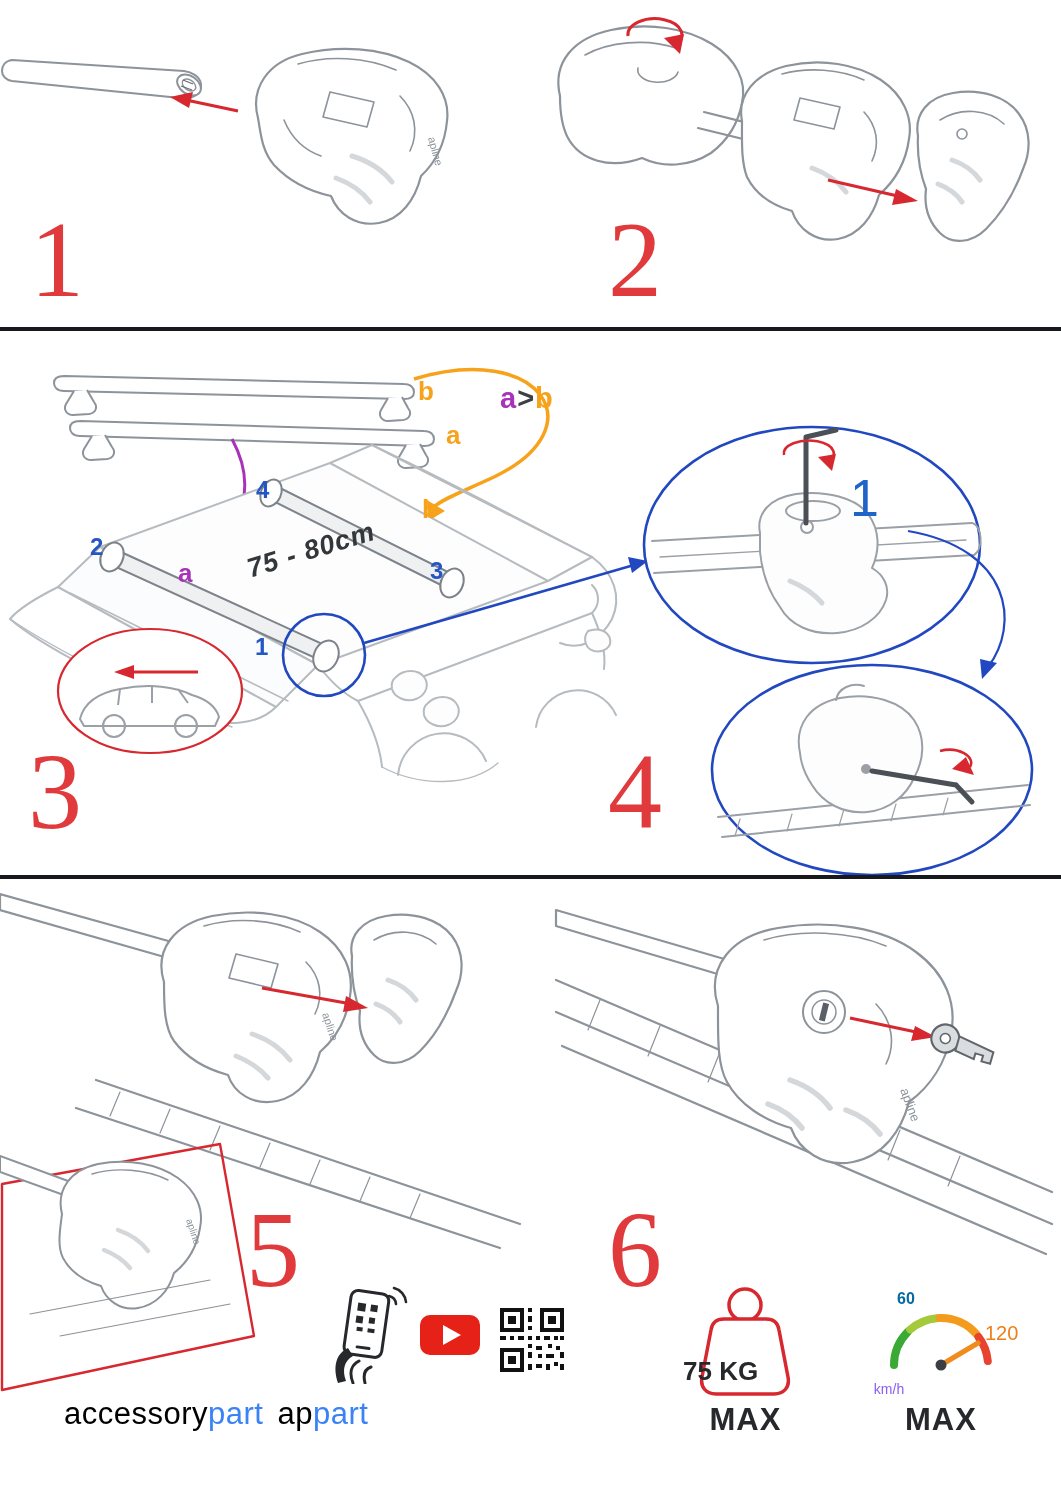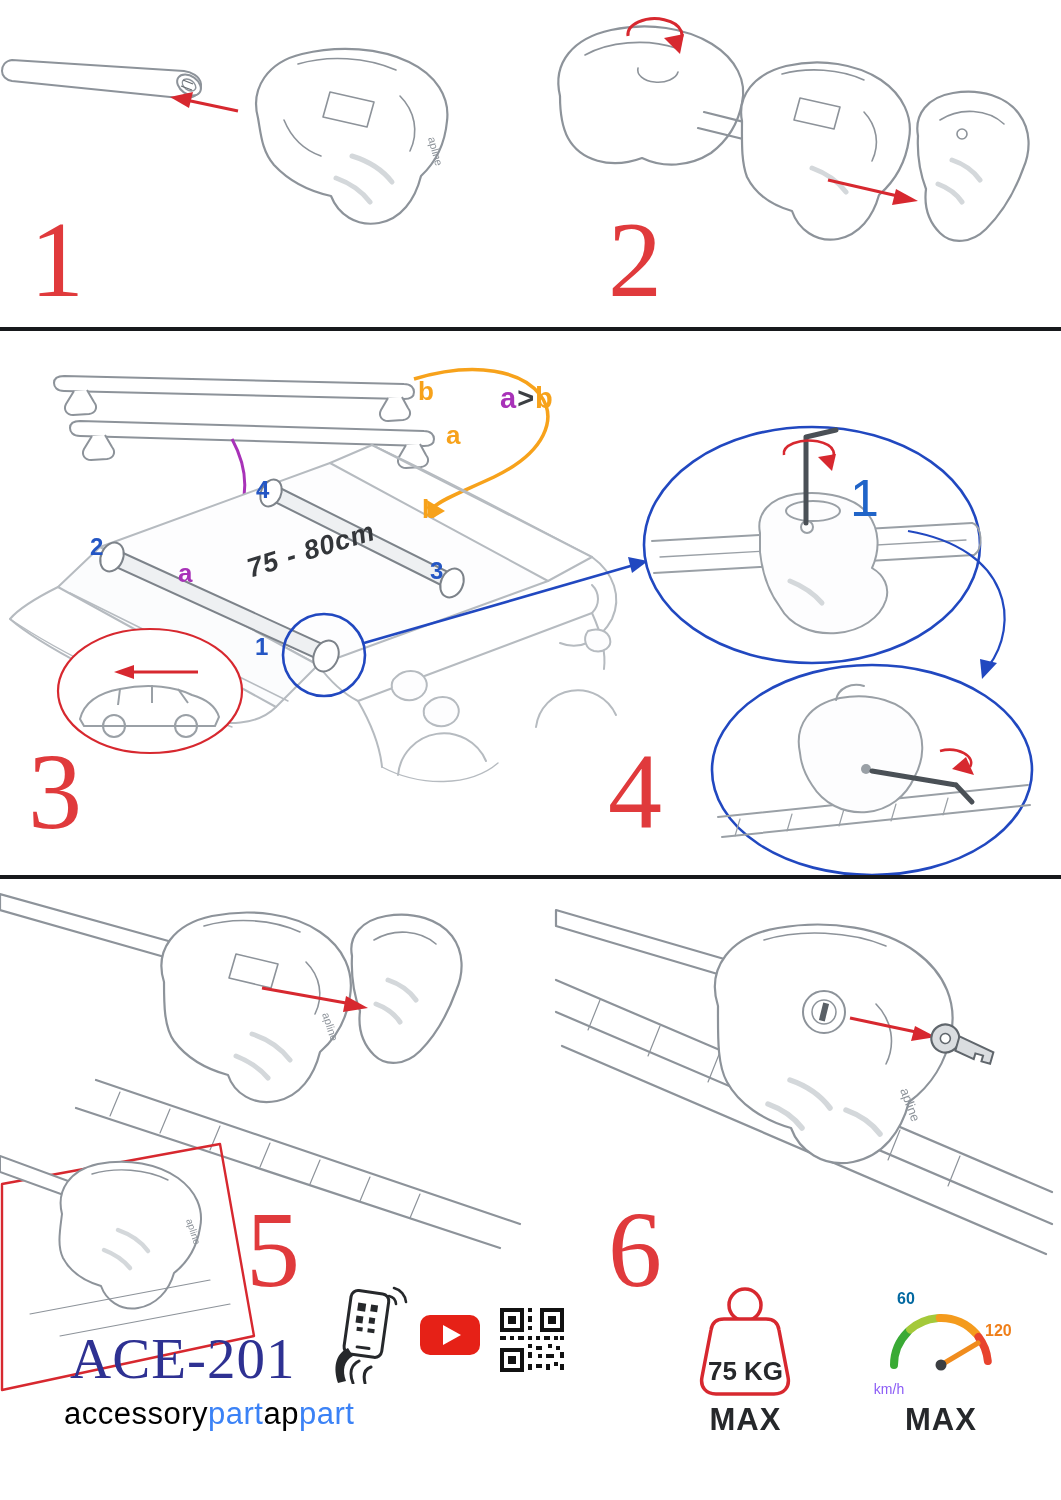--- a/index.html
+++ b/index.html
@@ -21,27 +21,27 @@
   .seq{left:866px;top:396px;font-size:46px;letter-spacing:3px}
   .order{left:500px;top:384px;font-size:29px;font-weight:700;letter-spacing:1px}
   .dim{left:248px;top:556px;font-size:27px;font-style:italic;font-weight:700;color:#33363a;
        transform:rotate(-17deg);transform-origin:left center;letter-spacing:1px}
   .detail-one{left:850px;top:472px;font-size:52px;color:#2064c8;font-weight:500}
   .model{left:70px;top:1330px;font-family:"Liberation Serif",serif;font-size:57px;
          color:#2e3192;letter-spacing:1px}
   .tagline{left:64px;top:1398px;font-size:31px;letter-spacing:0.5px}
   .tag-gray{color:#000000}
   .tag-red{color:#3b82f6}
-  .kg{left:683px;top:1358px;width:125px;text-align:center;font-size:26px;font-weight:700;color:#26282b}
+  .kg{left:683px;top:1358px;width:125px;text-align:left;font-size:26px;font-weight:700;color:#26282b}
   .maxw{left:683px;top:1404px;width:125px;text-align:center;font-size:31px;font-weight:600;
         color:#26282b;letter-spacing:1px}
   .maxs{left:876px;top:1404px;width:130px;text-align:center;font-size:31px;font-weight:600;
         color:#26282b;letter-spacing:1px}
   .s60{left:897px;top:1291px;font-size:16px;font-weight:700;color:#0369a1}
-  .s120{left:985px;top:1323px;font-size:16px;font-weight:700;color:#ef7f1a}
+  .s120{left:985px;top:1323px;font-size:20px;font-weight:400;color:#ef7f1a}
   .kmh{left:824px;top:1382px;width:130px;text-align:center;font-size:14px;color:#8b5cf6}
 </style>
 </head>
 <body>
 
 <div class="page">
 
   <svg class="abs" style="left:0;top:0" width="1061" height="330" viewBox="0 0 1061 330">
     <g>
       <g stroke="#8d939a" fill="#ffffff" stroke-width="2">
@@ -277,23 +277,22 @@
         <circle cx="944" cy="156" r="14" fill="#dadde0" stroke="#60666c" stroke-width="2.2"></circle>
         <circle cx="944" cy="156" r="5" fill="#ffffff" stroke="#60666c" stroke-width="1.6"></circle>
         <path d="M957,150 L994,156 L994,168 L985,168 L985,162 L977,162 L977,168 L957,165 Z" fill="#dadde0" stroke="#60666c" stroke-width="2"></path>
       </g>
     </g>
   </svg>
 
   <span class="stepnum" style="left:246px;top:1196px">5</span>
   <span class="stepnum" style="left:608px;top:1196px">6</span>
 
-  <span class="lbl model">ACE-201</span>
   <span class="lbl tagline">
-    <span class="tag-gray">accessory</span><span class="tag-red">part</span><span class="tag-gray" style="">ap</span><span class="tag-red">part</span>
+    <span class="tag-gray">accessory</span><span class="tag-red">part</span><span class="tag-gray" style="margin-left:14px">ap</span><span class="tag-red">part</span>
   </span>
 
   <svg class="abs" style="left:326px;top:1284px" width="82" height="100" viewBox="0 0 82 100">
     <g transform="rotate(8 40 50)">
       <rect x="20" y="8" width="38" height="64" rx="7" fill="#ffffff" stroke="#26282b" stroke-width="3"></rect>
       <path fill="#26282b" d="M28,20h8v8h-8z M41,20h7v7h-7z M28,33h7v7h-7z M41,33h6v6h-6z M30,44h6v4h-6z M41,44h7v4h-7z"></path>
       <line x1="33" y1="64" x2="45" y2="64" stroke="#26282b" stroke-width="3" stroke-linecap="round"></line>
     </g>
     <path d="M63,12a9,9 0 0 1 7,8 M68,4a16,16 0 0 1 12,14" fill="none" stroke="#26282b" stroke-width="2.6" stroke-linecap="round"></path>
     <path d="M12,99 C7,84 9,70 22,64 L27,72 C18,77 16,86 20,97 Z" fill="#26282b"></path>

